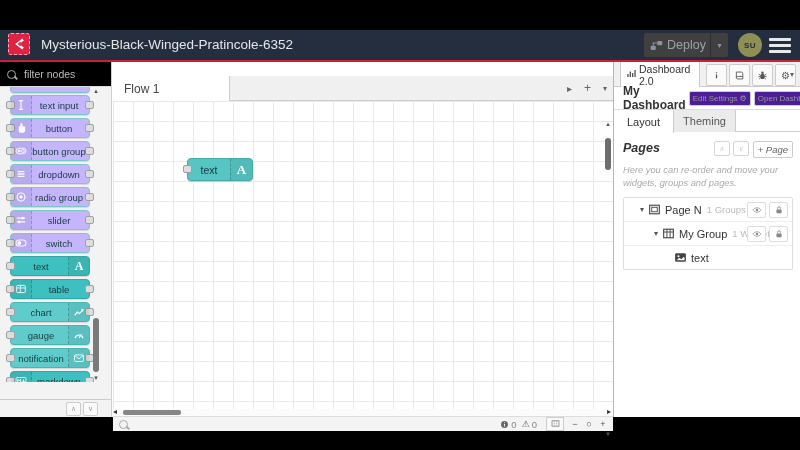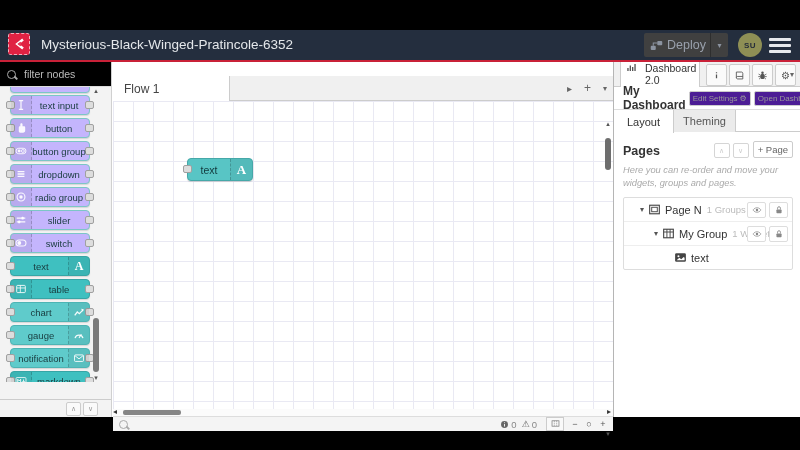--- a/index.html
+++ b/index.html
@@ -100,38 +100,38 @@
           align-items:center;justify-content:center;margin:0 4px;cursor:pointer;}
   .zgroup{display:flex;}
   .zbtn{width:14px;height:12px;display:flex;align-items:center;justify-content:center;
         color:#555;font-size:9px;cursor:pointer;}
   
   .sidebar{position:absolute;left:613px;top:0;width:187px;height:355px;background:#fff;
            border-left:1px solid #b5b5b5;box-sizing:border-box;}
   .stabbar{position:absolute;top:0;left:0;right:0;height:25px;background:#f0f0f0;
            border-bottom:1px solid #ccc;box-sizing:border-box;}
   .stab{position:absolute;left:6px;top:0;height:25px;width:80px;background:#fff;
-        border-left:1px solid #ccc;border-right:1px solid #ccc;display:flex;align-items:flex-start;
-        gap:8px;padding-left:5px;font-size:10.5px;color:#333;box-sizing:border-box;cursor:pointer;}
+        border-left:1px solid #ccc;border-right:1px solid #ccc;display:flex;align-items:center;
+        gap:2px;padding-left:5px;font-size:10.5px;color:#333;box-sizing:border-box;cursor:pointer;}
   .sbtns{position:absolute;left:92px;top:2px;display:flex;gap:2px;}
   .sbtn{width:19px;height:20px;border:1px solid #ccc;background:#fafafa;display:flex;
         align-items:center;justify-content:center;color:#555;font-size:10px;border-radius:2px;cursor:pointer;}
   .scaret{position:absolute;right:6px;top:8px;font-size:8px;color:#666;cursor:pointer;}
   .dashrow{position:absolute;top:25px;left:0;right:0;height:23px;border-bottom:1px solid #ddd;
            display:flex;align-items:center;padding:0 4px 0 9px;box-sizing:border-box;}
   .dname{font-weight:bold;font-size:12px;color:#333;flex:1;}
   .minibtn{border:1px solid #ccc;border-radius:2px;background:#4c1d95;color:#999;font-size:8px;
            padding:2px 3px;display:flex;align-items:center;gap:2px;margin-left:3px;cursor:pointer;white-space:nowrap;}
   .tabs2{position:absolute;top:48px;left:0;right:0;height:22px;border-bottom:1px solid #ccc;box-sizing:border-box;}
   .t2{position:absolute;top:0;height:22px;display:flex;align-items:center;justify-content:center;
       font-size:11px;box-sizing:border-box;cursor:pointer;}
   .t2.active{left:0;width:60px;background:#fff;border-right:1px solid #ccc;color:#333;height:23px;z-index:2;}
   .t2.idle{left:60px;width:62px;background:#ebebeb;border-right:1px solid #ccc;color:#555;}
   .scontent{position:absolute;top:71px;left:0;right:0;bottom:0;padding:8px 7px 0 9px;box-sizing:border-box;}
-  .pageshead{display:flex;align-items:flex-end;}
+  .pageshead{display:flex;align-items:flex-start;font-style:italic;}
   .pagestitle{font-weight:bold;font-size:12.5px;color:#333;flex:1;}
   .updown{width:14px;height:13px;border:1px solid #d5d5d5;border-radius:2px;background:#fff;
           color:#ccc;font-size:7px;display:flex;align-items:center;justify-content:center;margin-left:3px;cursor:pointer;}
   .addpage{border:1px solid #ccc;border-radius:2px;background:#fff;color:#666;font-size:9.5px;
            padding:2px 4px;margin-left:4px;cursor:pointer;white-space:nowrap;}
   .pagesdesc{font-style:italic;color:#aaa;font-size:9.3px;line-height:1.4;margin-top:6px;}
   .tree{margin-top:7px;border:1px solid #ddd;border-radius:2px;background:#fff;}
   .trow{height:23px;display:flex;align-items:center;border-bottom:1px solid #eee;position:relative;cursor:pointer;}
   .trow:last-child{border-bottom:none;}
   .tcaret{font-size:8px;color:#555;margin-right:4px;}

